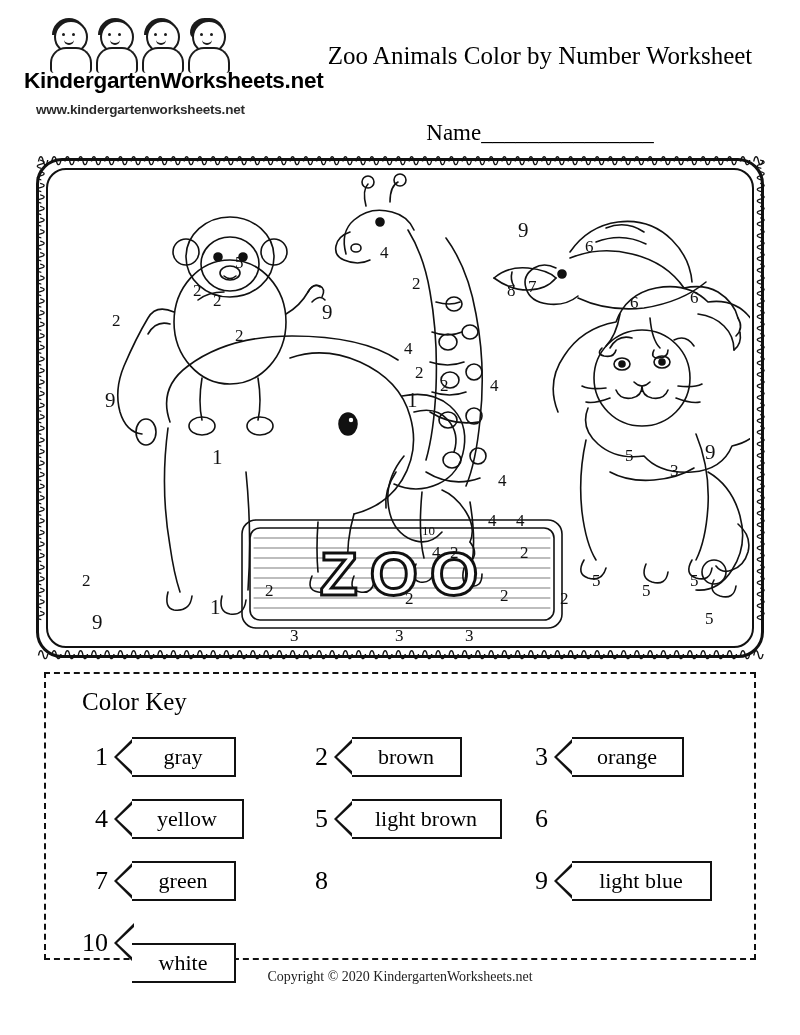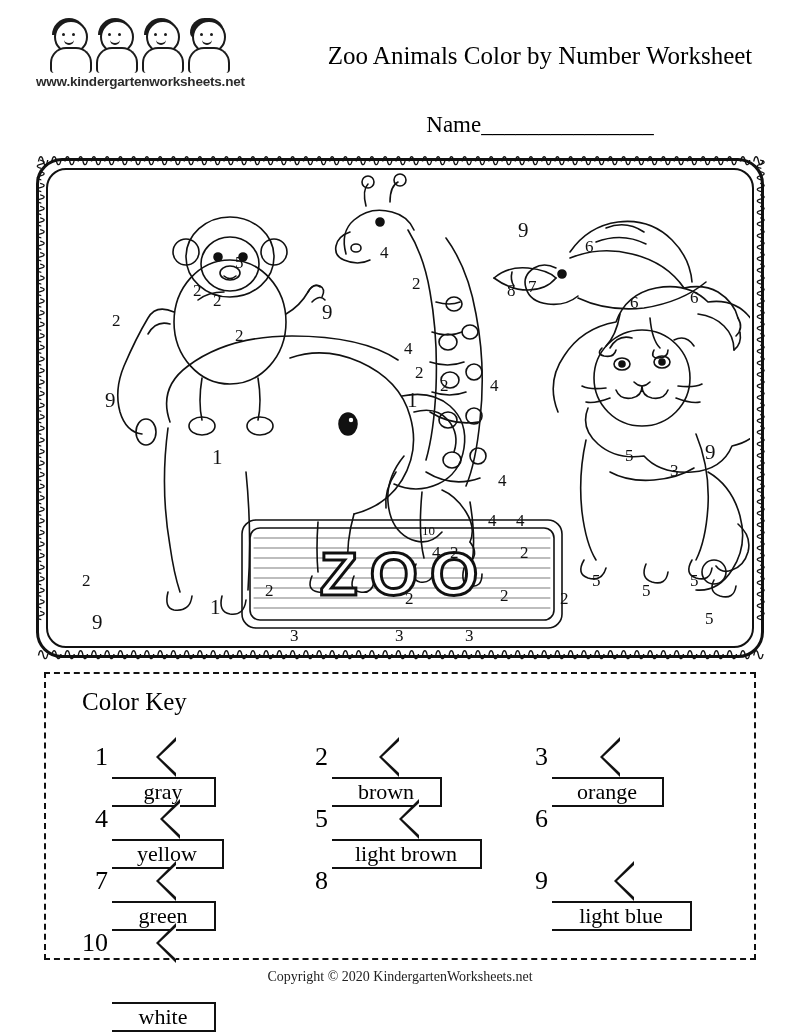--- a/index.html
+++ b/index.html
@@ -120,21 +120,21 @@
     top: 42px;
     width: 480px;
     text-align: center;
     font-size: 25px;
     font-family: "Liberation Serif", serif;
     white-space: nowrap;
   }
   .name-line {
     position: absolute;
     left: 300px;
-    top: 112px;
+    top: 120px;
     width: 480px;
     text-align: center;
     font-size: 23px;
     white-space: nowrap;
   }
 
   
   .picture-frame {
     position: absolute;
     left: 36px;
@@ -240,21 +240,20 @@
     font-size: 26px;
     width: 36px;
     text-align: right;
     margin-right: 6px;
   }
   .crayon {
     position: relative;
     height: 40px;
     display: flex;
     align-items: center;
-    flex-direction: column;
   }
   .crayon-tip {
     width: 0;
     height: 0;
     border-top: 20px solid transparent;
     border-bottom: 20px solid transparent;
     border-right: 20px solid #111;
     position: relative;
   }
   .crayon-tip::after {
@@ -339,20 +338,21 @@
       </div>
       <div class="kid k4">
         <div class="hair"></div>
           <div class="head"></div>
         <div class="eye l"></div>
           <div class="eye r"></div>
           <div class="smile"></div>
         <div class="body"></div>
       </div>
     </div>
+    <div class="logo-text"><span>Kindergarten</span><span>Worksheets</span><span class="net">.net</span></div>
     <div class="logo-url">www.kindergartenworksheets.net</div>
   </div>
 
   <div class="title">Zoo Animals Color by Number Worksheet</div>
   <div class="name-line">Name_______________</div>
 </div>
 
 <div class="picture-frame">
   <div class="scallop-border"></div>
   <div class="wave-row wave-top">∿∿∿∿∿∿∿∿∿∿∿∿∿∿∿∿∿∿∿∿∿∿∿∿∿∿∿∿∿∿∿∿∿∿∿∿∿∿∿∿∿∿∿∿∿∿∿∿∿∿∿∿∿∿∿∿∿∿∿∿∿</div>

